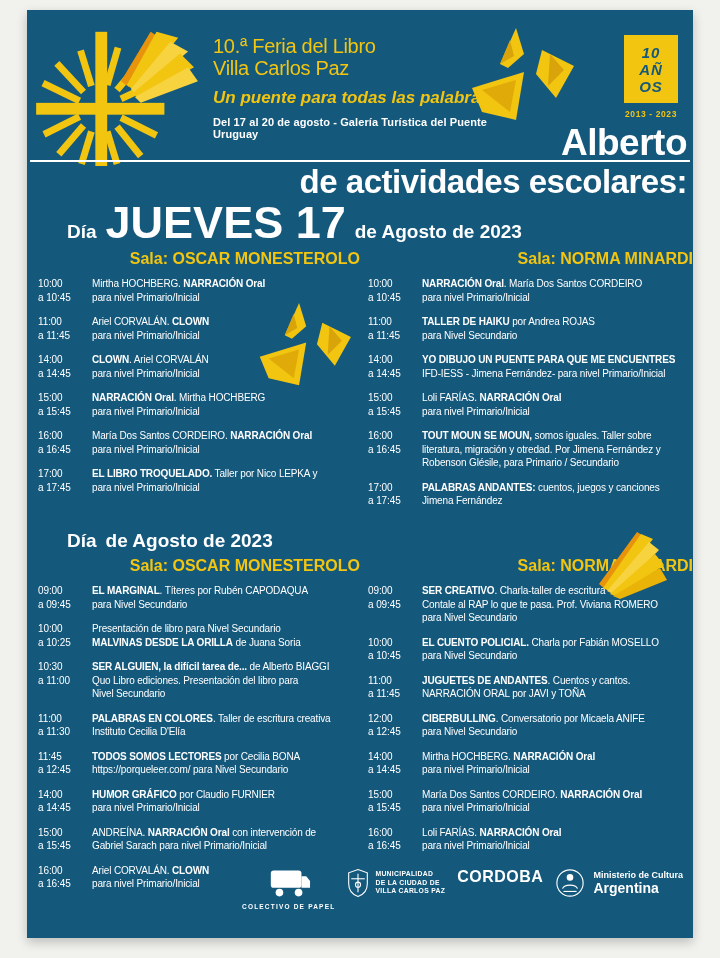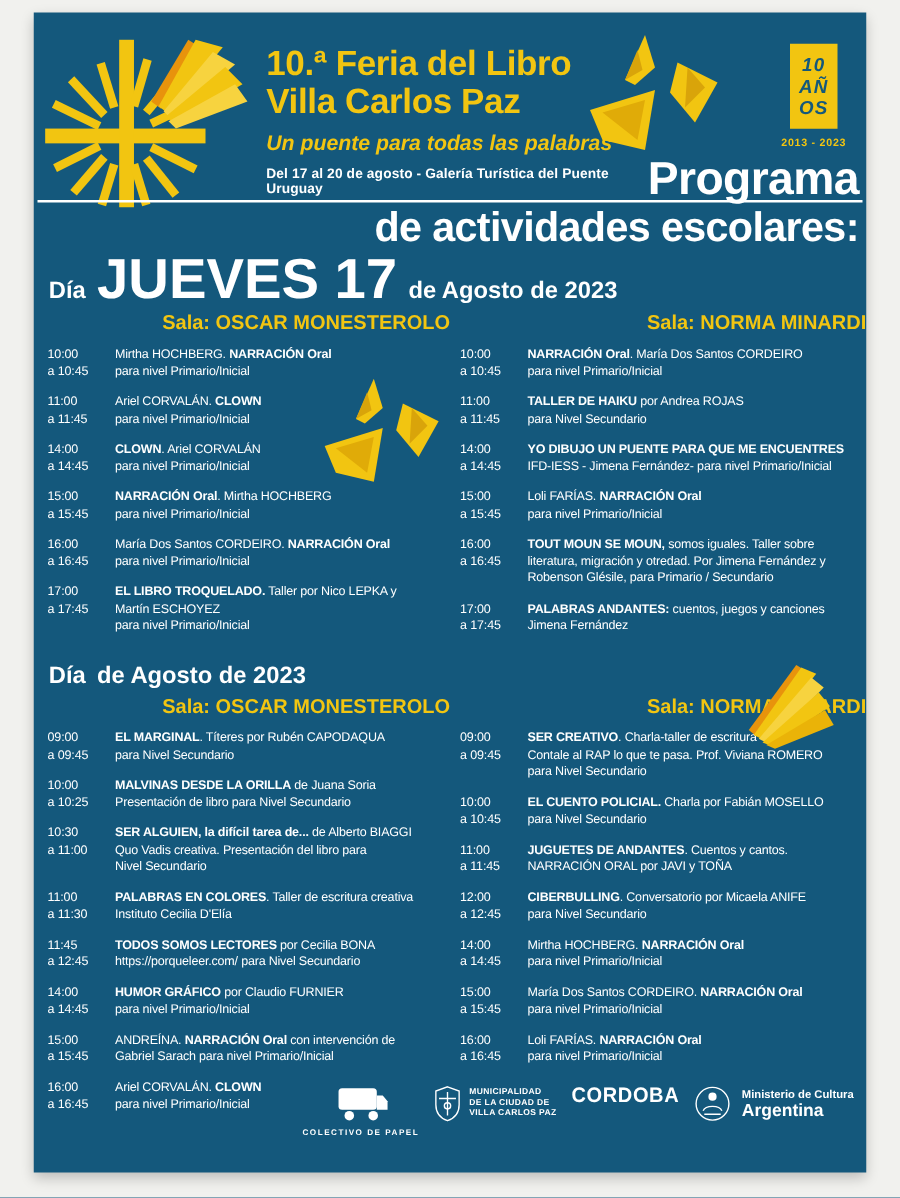--- a/index.html
+++ b/index.html
@@ -19,40 +19,40 @@
     width:666px;height:928px;
     margin:10px auto 0;
     background:var(--poster-bg);
     color:#fff;
     overflow:hidden;
     box-shadow:0 4px 10px rgba(0,0,0,.22);
   }
   
   .logo-art{position:absolute;left:6px;top:8px;width:175px;height:148px}
   .title-block{position:absolute;left:186px;top:26px;width:300px}
-  .fl-title{font-size:28px;font-weight:700;color:var(--yellow);line-height:1.08;letter-spacing:-.3px}
+  .fl-title{font-size:20px;font-weight:400;color:var(--yellow);line-height:1.08;letter-spacing:-.3px}
   .fl-sub{font-size:17px;font-weight:700;font-style:italic;color:var(--yellow);margin-top:9px}
   .fl-dates{font-size:11px;font-weight:600;color:#fff;margin-top:8px;letter-spacing:.1px}
   .planes-header{position:absolute;left:433px;top:14px;width:132px;height:104px}
   .badge{position:absolute;left:588px;top:25px;width:72px;text-align:center}
   .badge-box{
-    width:38px;height:68px;background:var(--yellow);margin:0 auto;
+    width:54px;height:68px;background:var(--yellow);margin:0 auto;
     display:flex;flex-direction:column;justify-content:center;
     font-size:15px;line-height:17px;font-weight:900;font-style:italic;
     color:var(--poster-bg);letter-spacing:1px;
   }
   .badge-years{margin-top:6px;font-size:8.5px;font-weight:700;color:var(--yellow);letter-spacing:.6px}
   .rule{position:absolute;top:150px;left:3px;right:3px;height:2px;background:#fff}
   .program-word{position:absolute;top:114px;right:6px;font-size:37px;font-weight:800;letter-spacing:-.5px;line-height:1}
   .program-rest{position:absolute;top:155px;right:6px;font-size:33px;font-weight:800;letter-spacing:-.5px;line-height:1}
   
   .day{position:absolute;left:0;right:0}
   #day-jueves{top:190px}
   #day-viernes{top:520px}
-  .day-heading{display:flex;align-items:baseline;gap:9px;padding-left:12px}
+  .day-heading{display:flex;align-items:baseline;gap:9px;padding-left:40px}
   .day-prefix{font-size:19px;font-weight:600}
   .day-title{font-size:45px;font-weight:800;line-height:1;letter-spacing:0}
   .day-suffix{font-size:19px;font-weight:600}
   .salas{display:flex;margin-top:4px}
   .sala{width:50%;text-align:right;font-size:16px;line-height:20px;font-weight:700;color:var(--yellow)}
   .cols{display:flex;margin-top:8px}
   .col{width:50%}
   .col.left{padding-left:11px;padding-right:14px}
   .col.right{padding-left:8px;padding-right:6px}
   .ev{display:flex;margin-bottom:11px}
@@ -129,21 +129,21 @@
   <div class="badge">
     <div class="badge-box">
       <div>10</div>
       <div>AÑ</div>
       <div>OS</div>
     </div>
     <div class="badge-years">2013 - 2023</div>
   </div>
 
   <div class="rule"></div>
-  <div class="program-word">Programa</div>
+  <div class="program-word">Alberto</div>
   <div class="program-rest">de actividades escolares:</div>
 
   <div class="day" id="day-jueves">
     <div class="day-heading">
       <span class="day-prefix">Día</span>
       <span class="day-title">JUEVES 17</span>
       <span class="day-suffix">de Agosto de 2023</span>
     </div>
     <div class="salas">
       <div class="sala">Sala: OSCAR MONESTEROLO</div>
@@ -201,21 +201,20 @@
               <div class="ev-line"><span>para nivel Primario/Inicial</span></div>
             </div>
           </div>
           <div class="ev">
             <div class="ev-time">
               <div>17:00</div>
               <div>a 17:45</div>
             </div>
             <div class="ev-desc">
               <div class="ev-line"><span class="b">EL LIBRO TROQUELADO.</span><span> Taller por Nico LEPKA y</span></div>
-              <div class="ev-line"><span>Martín ESCHOYEZ</span></div>
               <div class="ev-line"><span>para nivel Primario/Inicial</span></div>
             </div>
           </div>
         </div>
       <div class="col right">
           <div class="ev">
             <div class="ev-time">
               <div>10:00</div>
               <div>a 10:45</div>
             </div>
@@ -308,32 +307,32 @@
               <div class="ev-line"><span class="b">EL MARGINAL</span><span>. Títeres por Rubén CAPODAQUA</span></div>
               <div class="ev-line"><span>para Nivel Secundario</span></div>
             </div>
           </div>
           <div class="ev">
             <div class="ev-time">
               <div>10:00</div>
               <div>a 10:25</div>
             </div>
             <div class="ev-desc">
+              <div class="ev-line"><span>Presentación de libro para Nivel Secundario</span></div>
               <div class="ev-line"><span class="b">MALVINAS DESDE LA ORILLA</span><span> de Juana Soria</span></div>
-              <div class="ev-line"><span>Presentación de libro para Nivel Secundario</span></div>
             </div>
           </div>
           <div class="ev">
             <div class="ev-time">
               <div>10:30</div>
               <div>a 11:00</div>
             </div>
             <div class="ev-desc">
               <div class="ev-line"><span class="b">SER ALGUIEN, la difícil tarea de...</span><span> de Alberto BIAGGI</span></div>
-              <div class="ev-line"><span>Quo Vadis creativa. Presentación del libro para</span></div>
+              <div class="ev-line"><span>Quo Libro ediciones. Presentación del libro para</span></div>
               <div class="ev-line"><span>Nivel Secundario</span></div>
             </div>
           </div>
           <div class="ev">
             <div class="ev-time">
               <div>11:00</div>
               <div>a 11:30</div>
             </div>
             <div class="ev-desc">
               <div class="ev-line"><span class="b">PALABRAS EN COLORES</span><span>. Taller de escritura creativa</span></div>

